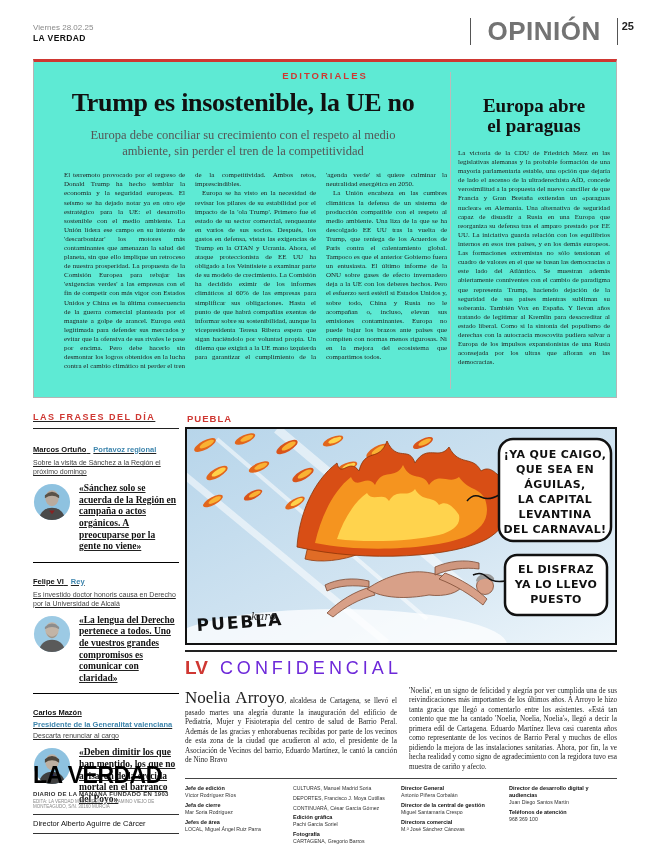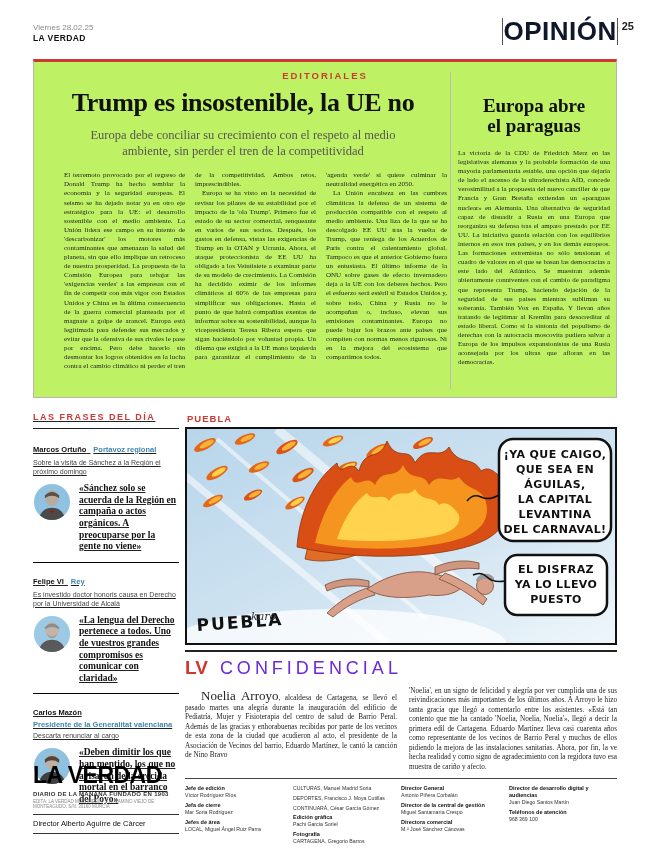--- a/index.html
+++ b/index.html
@@ -2,26 +2,26 @@
 <html><head>
 <meta charset="utf-8">
 <style>
   html,body{margin:0;padding:0;background:#fff;}
   .page{position:relative;width:650px;height:852px;background:#fff;overflow:hidden;
         font-family:"Liberation Serif",serif;color:#222;}
   
   .hdr-date{position:absolute;left:33px;top:23px;font:400 8px "Liberation Sans",sans-serif;color:#8a8a8a;}
   .hdr-brand{position:absolute;left:33px;top:33px;font:700 8.5px "Liberation Sans",sans-serif;color:#111;letter-spacing:.4px;}
   .hdr-right{position:absolute;right:16px;top:18px;display:flex;align-items:flex-start;}
-  .hdr-section{font:700 26px "Liberation Sans",sans-serif;color:#0f172a;letter-spacing:.5px;
-               border-left:1.5px solid #555;border-right:1.5px solid #555;padding:0 0;line-height:1.05;text-align:center;}
+  .hdr-section{font:700 26px "Liberation Sans",sans-serif;color:#737373;letter-spacing:.5px;
+               border-left:1.5px solid #555;border-right:1.5px solid #555;padding:0 16px;line-height:1.05;text-align:center;}
   .hdr-page{font:700 11px "Liberation Sans",sans-serif;color:#222;margin-left:4px;padding-top:2px;}
   
   .edit-box{position:absolute;left:33px;top:59px;width:584px;height:339px;box-sizing:border-box;
-            border:1px solid #b5b5b5;border-top:3px solid #cf3732;background:#bef264;}
+            border:1px solid #b5b5b5;border-top:3px solid #cf3732;background:#5eead4;}
   .kicker{position:absolute;left:0;right:0;top:8px;text-align:center;
           font:700 9.5px "Liberation Sans",sans-serif;color:#cf3732;letter-spacing:2px;}
   .main-edit{position:absolute;left:5px;top:26px;width:408px;}
   .headline{margin:0;text-align:center;font:700 26px "Liberation Serif",serif;color:#111;letter-spacing:-.3px;}
   .deck{margin:10px auto 0;width:330px;text-align:center;font:400 12.5px/1.25 "Liberation Serif",serif;color:#555;}
   .ed-body{margin-top:12px;height:224px;column-count:3;column-gap:10px;
            font:400 7px/1.3 "Liberation Serif",serif;color:#222;text-align:justify;overflow:hidden;margin-left:25px;}
   .ed-body p{margin:0;}
   .ed-body p + p{text-indent:7px;}
   .vdiv{position:absolute;left:416px;top:10px;bottom:8px;width:1px;background:#bbb;}
@@ -50,21 +50,21 @@
   
   .conf{position:absolute;left:185px;top:650px;width:432px;}
   .conf-rule{height:1.5px;background:#222;}
   .conf-head{margin-top:5px;display:flex;align-items:baseline;gap:12px;}
   .conf-lv{font:900 19px "Liberation Sans",sans-serif;color:#cf3732;}
   .conf-title{font:400 18px "Liberation Sans",sans-serif;color:#6d28d9;letter-spacing:4px;}
   .conf-cols{display:flex;gap:12px;margin-top:8px;}
   .conf-col{font:400 7.2px/1.32 "Liberation Serif",serif;color:#222;text-align:justify;}
   .conf-col1{width:212px;}
   .conf-col2{width:208px;}
-  .conf-lead{font-size:13px;margin-left:16px;}
+  .conf-lead{font-size:17px;}
   
   .mast{position:absolute;left:33px;top:760px;width:146px;}
   .mast-logo{font:900 23px "Liberation Sans",sans-serif;color:#000;letter-spacing:-.5px;transform:scaleY(1.08);transform-origin:left top;}
   .mast-tagline{font:700 6px "Liberation Sans",sans-serif;color:#333;letter-spacing:.3px;margin-top:4px;}
   .mast-fine{font:400 4.5px "Liberation Sans",sans-serif;color:#888;margin-top:2px;}
   .mast-rule{height:1px;background:#333;margin:5px 0 4px;}
   .mast-director{font:400 7.5px "Liberation Sans",sans-serif;color:#111;}
   .mast-director .lbl{font-weight:400;}
   
   .staff{position:absolute;left:185px;top:778px;width:432px;}

